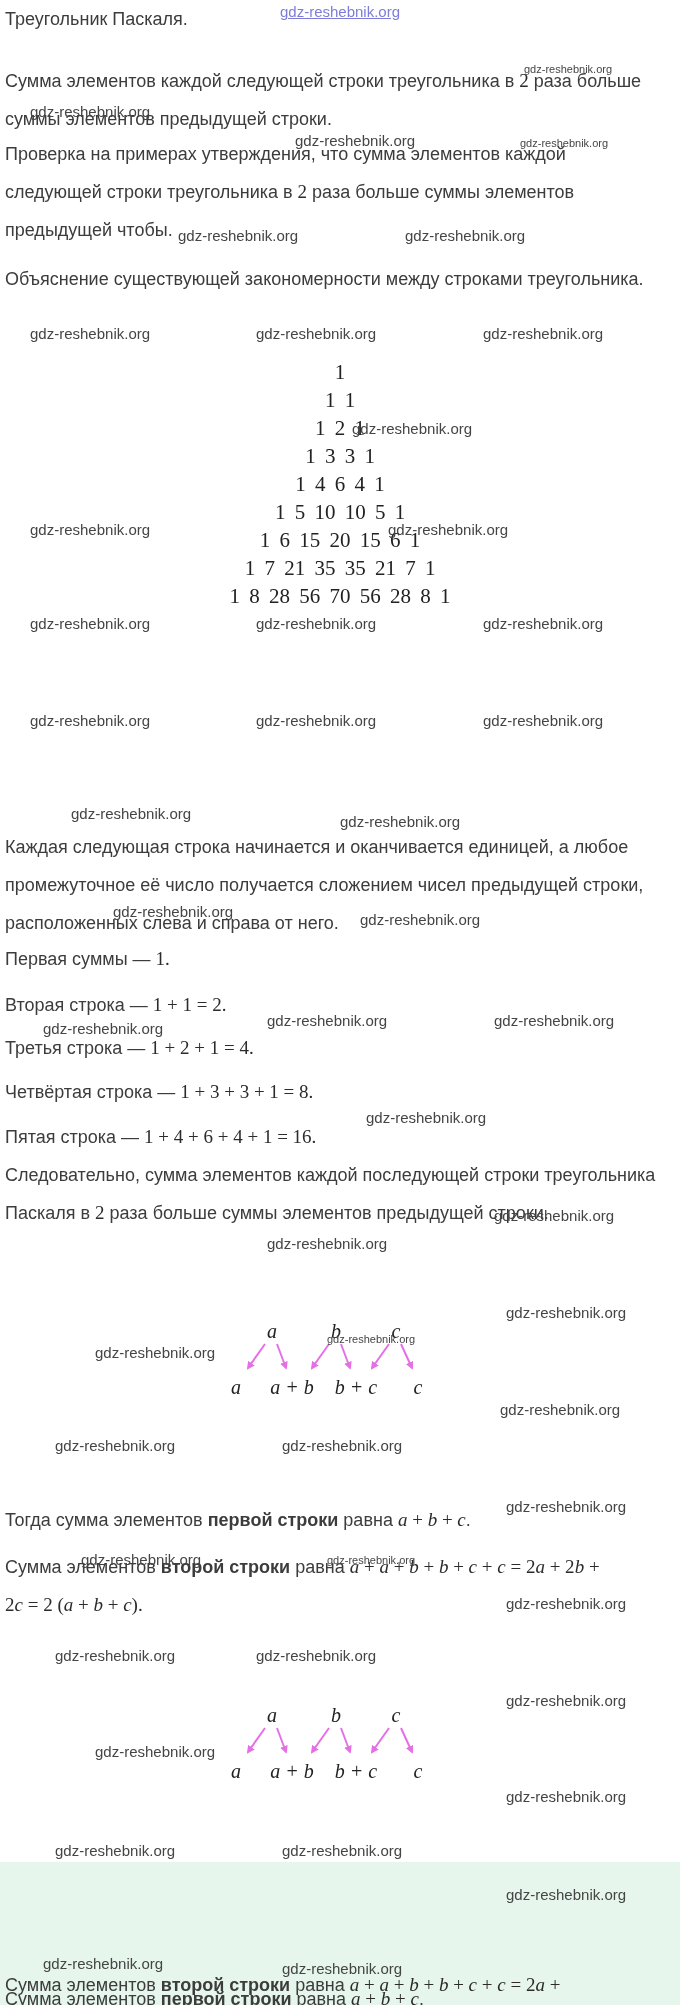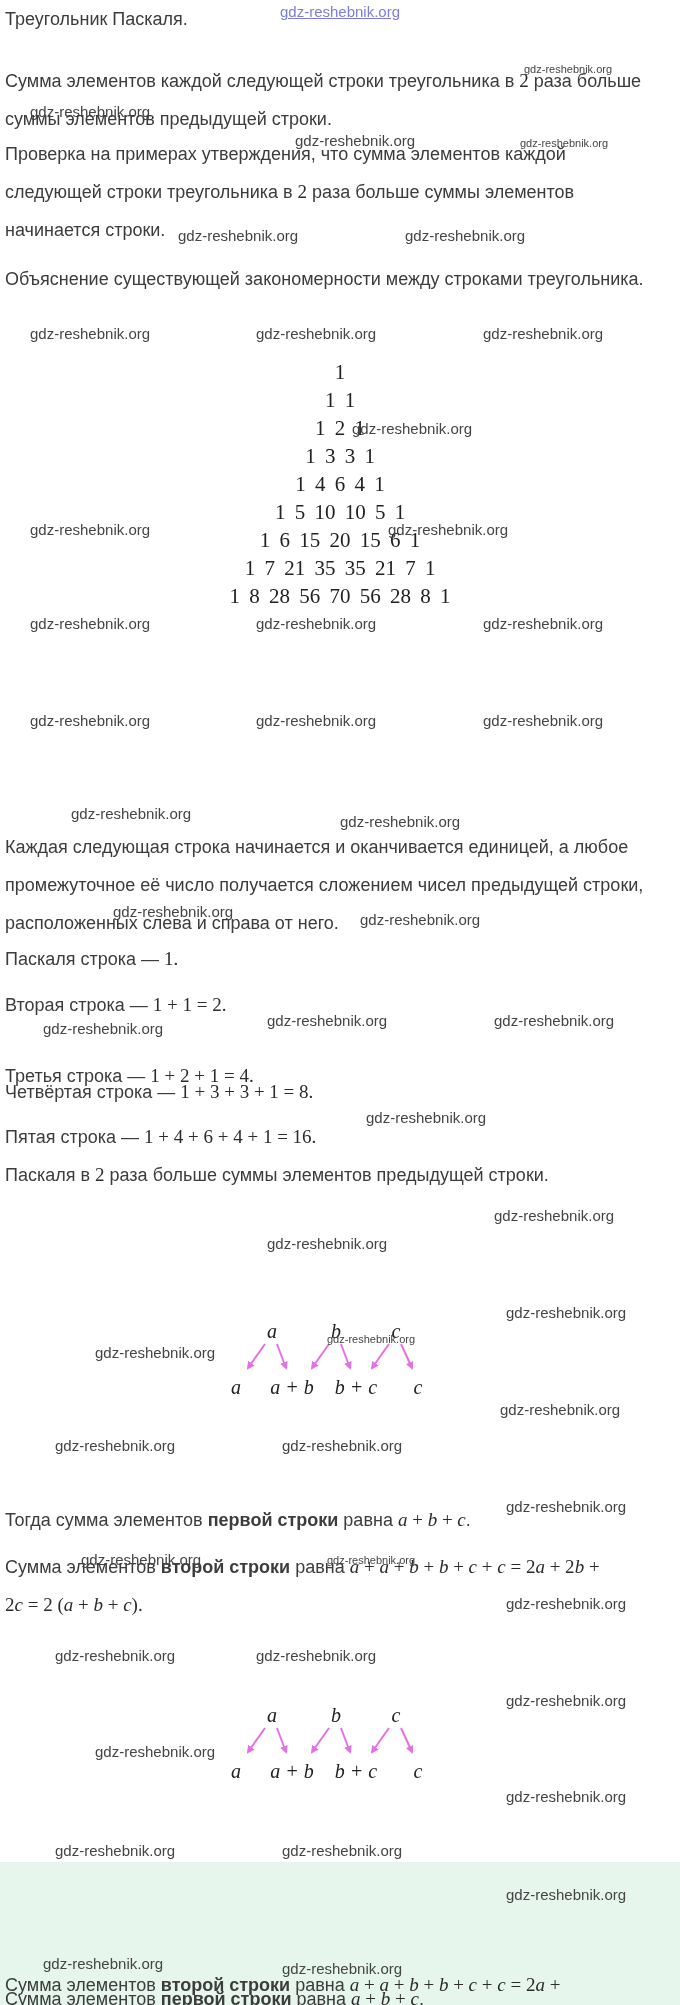--- a/index.html
+++ b/index.html
@@ -33,21 +33,21 @@
   <div class="para abs" style="top:0">Треугольник Паскаля.</div>
 
   <p class="para abs" style="top:62px">
     <span class="ln"><span>Сумма элементов каждой следующей строки треугольника в </span><span class="math">2</span><span> раза больше</span></span>
     <span class="ln">суммы элементов предыдущей строки.</span>
   </p>
 
   <p class="para abs" style="top:135px">
     <span class="ln">Проверка на примерах утверждения, что сумма элементов каждой</span>
     <span class="ln"><span>следующей строки треугольника в </span><span class="math">2</span><span> раза больше суммы элементов</span></span>
-    <span class="ln">начинается строки.</span>
+    <span class="ln">предыдущей чтобы.</span>
   </p>
 
   <p class="para abs" style="top:260px">Объяснение существующей закономерности между строками треугольника.</p>
 
   <div class="triangle" style="top:358px">
     <div>1</div>
     <div>1 1</div>
     <div>1 2 1</div>
     <div>1 3 3 1</div>
     <div>1 4 6 4 1</div>
@@ -57,27 +57,28 @@
     <div>1 8 28 56 70 56 28 8 1</div>
   </div>
 
 
   <p class="para abs" style="top:828px">
     <span class="ln">Каждая следующая строка начинается и оканчивается единицей, а любое</span>
     <span class="ln">промежуточное её число получается сложением чисел предыдущей строки,</span>
     <span class="ln">расположенных слева и справа от него.</span>
   </p>
 
-  <p class="para abs" style="top:940px"><span>Паскаля строка — </span><span class="math">1.</span></p>
+  <p class="para abs" style="top:940px"><span>Первая суммы — </span><span class="math">1.</span></p>
   <p class="para abs" style="top:986px"><span>Вторая строка — </span><span class="math">1 + 1 = 2.</span></p>
-  <p class="para abs" style="top:1057px"><span>Третья строка — </span><span class="math">1 + 2 + 1 = 4.</span></p>
+  <p class="para abs" style="top:1029px"><span>Третья строка — </span><span class="math">1 + 2 + 1 = 4.</span></p>
   <p class="para abs" style="top:1073px"><span>Четвёртая строка — </span><span class="math">1 + 3 + 3 + 1 = 8.</span></p>
   <p class="para abs" style="top:1118px"><span>Пятая строка — </span><span class="math">1 + 4 + 6 + 4 + 1 = 16.</span></p>
 
   <p class="para abs" style="top:1156px">
+    <span class="ln">Следовательно, сумма элементов каждой последующей строки треугольника</span>
     <span class="ln"><span>Паскаля в </span><span class="math">2</span><span> раза больше суммы элементов предыдущей строки.</span></span>
   </p>
 
   <svg class="diagram" style="left:220px; top:1316px" width="240" height="86" viewBox="0 0 240 86">
     <defs>
       <marker id="ar1" markerWidth="8" markerHeight="8" refX="6" refY="4" orient="auto" markerUnits="userSpaceOnUse">
         <path d="M0,0 L8,4 L0,8 Z" fill="#e570e5"></path>
       </marker>
     </defs>
     <g>

